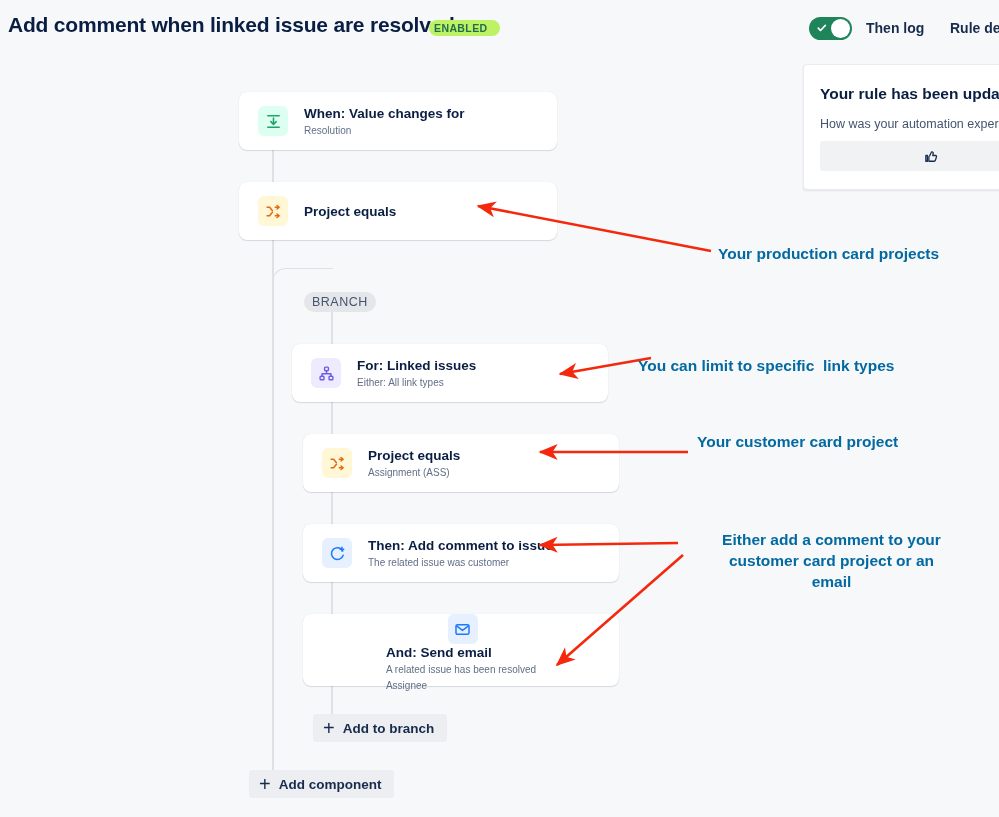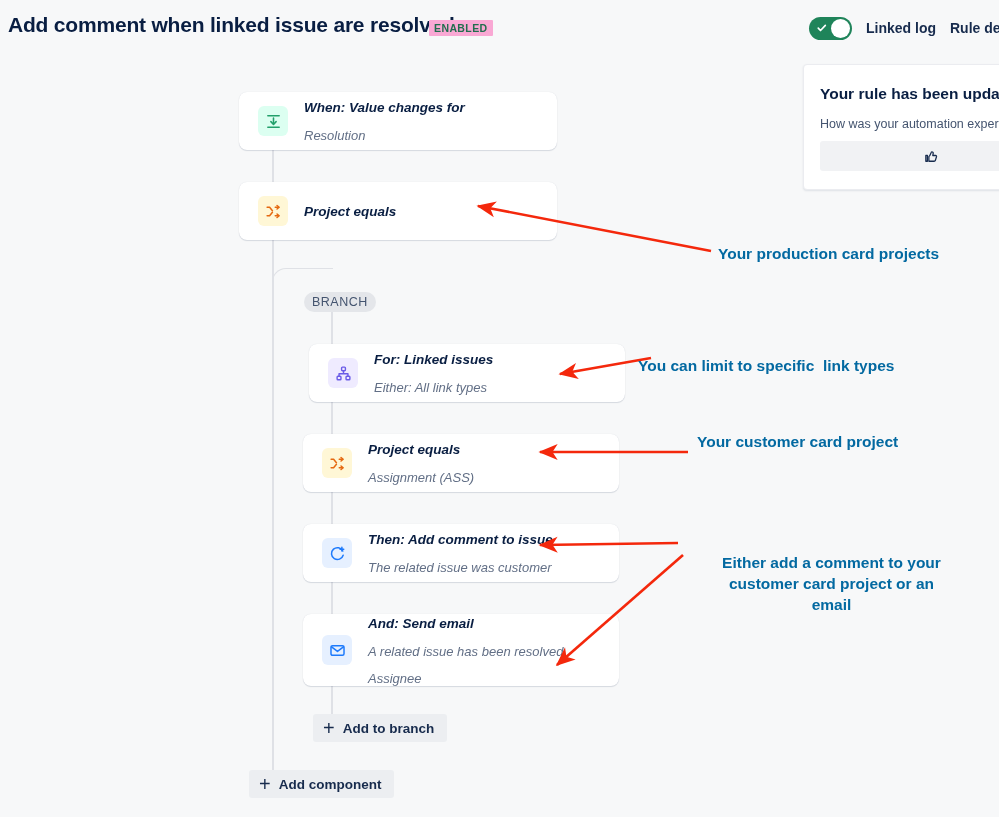--- a/index.html
+++ b/index.html
@@ -34,23 +34,23 @@
     white-space: nowrap;
   }
   .status-badge {
     position: absolute;
     left: 429px;
     top: 20px;
     font-size: 10.5px;
     font-weight: 700;
     letter-spacing: 0.4px;
     color: #216e4e;
-    background: #f9a8d4;
-    border-radius: 1px;
-    padding: 2px 5px 2px 5px;
+    background: #bef264;
+    border-radius: 8px;
+    padding: 2px 12px 2px 5px;
   }
   .toggle {
     position: absolute;
     left: 809px;
     top: 17px;
     width: 43px;
     height: 23px;
     border-radius: 12px;
     background: #1f845a;
     cursor: pointer;
@@ -145,21 +145,20 @@
   
   .card {
     position: absolute;
     background: #ffffff;
     border-radius: 8px;
     box-shadow: 0 1px 1px rgba(9,30,66,0.13), 0 0 1px rgba(9,30,66,0.13);
     display: flex;
     align-items: center;
     box-sizing: border-box;
     cursor: pointer;
-    font-style: italic;
   }
   .card .ico {
     width: 30px;
     height: 30px;
     border-radius: 6px;
     margin-left: 19px;
     margin-right: 16px;
     display: flex;
     align-items: center;
     justify-content: center;
@@ -171,24 +170,24 @@
   .ico.blue   { background: #e6f0ff; }
   .card .txt { flex: 1 1 auto; min-width: 0; }
   .card .t1 {
     font-size: 13.5px;
     font-weight: 600;
     color: #091e42;
     line-height: 17px;
     white-space: nowrap;
   }
   .card .t2 {
-    font-size: 13px;
+    font-size: 10px;
     color: #626f86;
     line-height: 15px;
-    margin-top: 12px;
+    margin-top: 1px;
     white-space: nowrap;
   }
 
   
   .branch-label {
     position: absolute;
     background: #e4e6ea;
     border-radius: 10px;
     padding: 3px 8px;
     font-size: 12.5px;
@@ -222,21 +221,21 @@
 
   
   .anno {
     position: absolute;
     color: #0369a1;
     font-weight: 700;
     font-size: 15.5px;
     line-height: 21px;
     white-space: pre;
   }
-  .anno.center { text-align: center; margin-top: 23px; }
+  .anno.center { text-align: center; }
   svg.arrows {
     position: absolute;
     left: 0; top: 0;
     width: 999px;
     height: 817px;
     pointer-events: none;
   }
 </style>
 </head>
 <body>
@@ -245,21 +244,21 @@
   <div class="rule-title">Add comment when linked issue are resolved</div>
   <div class="status-badge">ENABLED</div>
 
   <div class="toggle">
     <svg class="check" viewBox="0 0 12 12">
       <path d="M1.5 6.2 L4.2 9 L10 2.8" fill="none" stroke="#ffffff" stroke-width="2" stroke-linecap="round" stroke-linejoin="round"></path>
     </svg>
     <div class="knob"></div>
   </div>
 
-  <div class="header-link audit">Linked log</div>
+  <div class="header-link audit">Then log</div>
   <div class="header-link details">Rule det</div>
 </div>
 
 <div class="notif">
   <div class="notif-title">Your rule has been updated</div>
   <div class="notif-sub">How was your automation experien</div>
   <div class="notif-btn">
     <svg width="17" height="17" viewBox="0 0 24 24">
       <path d="M4 10.5h2.2v8.2H4z" fill="none" stroke="#172b4d" stroke-width="1.8" stroke-linejoin="round"></path>
       <path d="M8.3 18.7h7.3c.9 0 1.7-.6 1.9-1.4l1.6-5.1c.2-.8-.4-1.6-1.2-1.6h-4.1l.6-3.1c.2-1-.5-2-1.5-2.1-.5-.1-1 .2-1.2.7l-2.2 4.7-1.2 1.3z" fill="none" stroke="#172b4d" stroke-width="1.8" stroke-linejoin="round"></path>
@@ -307,21 +306,21 @@
         <path d="M17 15.5 20 18l-3 2.5" fill="none" stroke="#e56910" stroke-width="2.1" stroke-linecap="round" stroke-linejoin="round"></path>
       </svg>
     </div>
     <div class="txt">
       <div class="t1">Project equals</div>
     </div>
   </div>
 
   <div class="branch-label" style="left:304px; top:236px;">BRANCH</div>
 
-  <div class="card" style="left:309px; top:288px; width:316px; height:58px;">
+  <div class="card" style="left:292px; top:288px; width:316px; height:58px;">
     <div class="ico purple">
       <svg width="17" height="17" viewBox="0 0 24 24">
         <rect x="9.3" y="3" width="5.4" height="5" rx="1.2" fill="none" stroke="#6b5ce7" stroke-width="2"></rect>
         <rect x="3" y="15.8" width="5.4" height="5" rx="1.2" fill="none" stroke="#6b5ce7" stroke-width="2"></rect>
         <rect x="15.6" y="15.8" width="5.4" height="5" rx="1.2" fill="none" stroke="#6b5ce7" stroke-width="2"></rect>
         <path d="M12 8v4M5.7 15.8v-3.5h12.6v3.5" fill="none" stroke="#6b5ce7" stroke-width="2" stroke-linecap="round" stroke-linejoin="round"></path>
       </svg>
     </div>
     <div class="txt">
       <div class="t1">For: Linked issues</div>
@@ -352,21 +351,21 @@
         <path d="M19.5 8.5A8.4 8.4 0 1 0 20 14.5" fill="none" stroke="#1d7afc" stroke-width="2.1" stroke-linecap="round"></path>
         <path d="M18.2 3.3v5.2M15.6 5.9h5.2" fill="none" stroke="#1d7afc" stroke-width="2.1" stroke-linecap="round"></path>
       </svg>
     </div>
     <div class="txt">
       <div class="t1">Then: Add comment to issue</div>
       <div class="t2">The related issue was customer</div>
     </div>
   </div>
 
-  <div class="card" style="left:303px; top:558px; width:316px; height:72px;">
+  <div class="card" style="left:303px; top:558px; width:316px; height:72px;flex-direction:column;">
     <div class="ico blue">
       <svg width="17" height="17" viewBox="0 0 24 24">
         <rect x="2.8" y="5.2" width="18.4" height="13.6" rx="2.2" fill="none" stroke="#1d7afc" stroke-width="2.1"></rect>
         <path d="M3.6 6.8 12 13.3l8.4-6.5" fill="none" stroke="#1d7afc" stroke-width="2.1" stroke-linecap="round" stroke-linejoin="round"></path>
       </svg>
     </div>
     <div class="txt">
       <div class="t1">And: Send email</div>
       <div class="t2">A related issue has been resolved</div>
       <div class="t2">Assignee</div>

